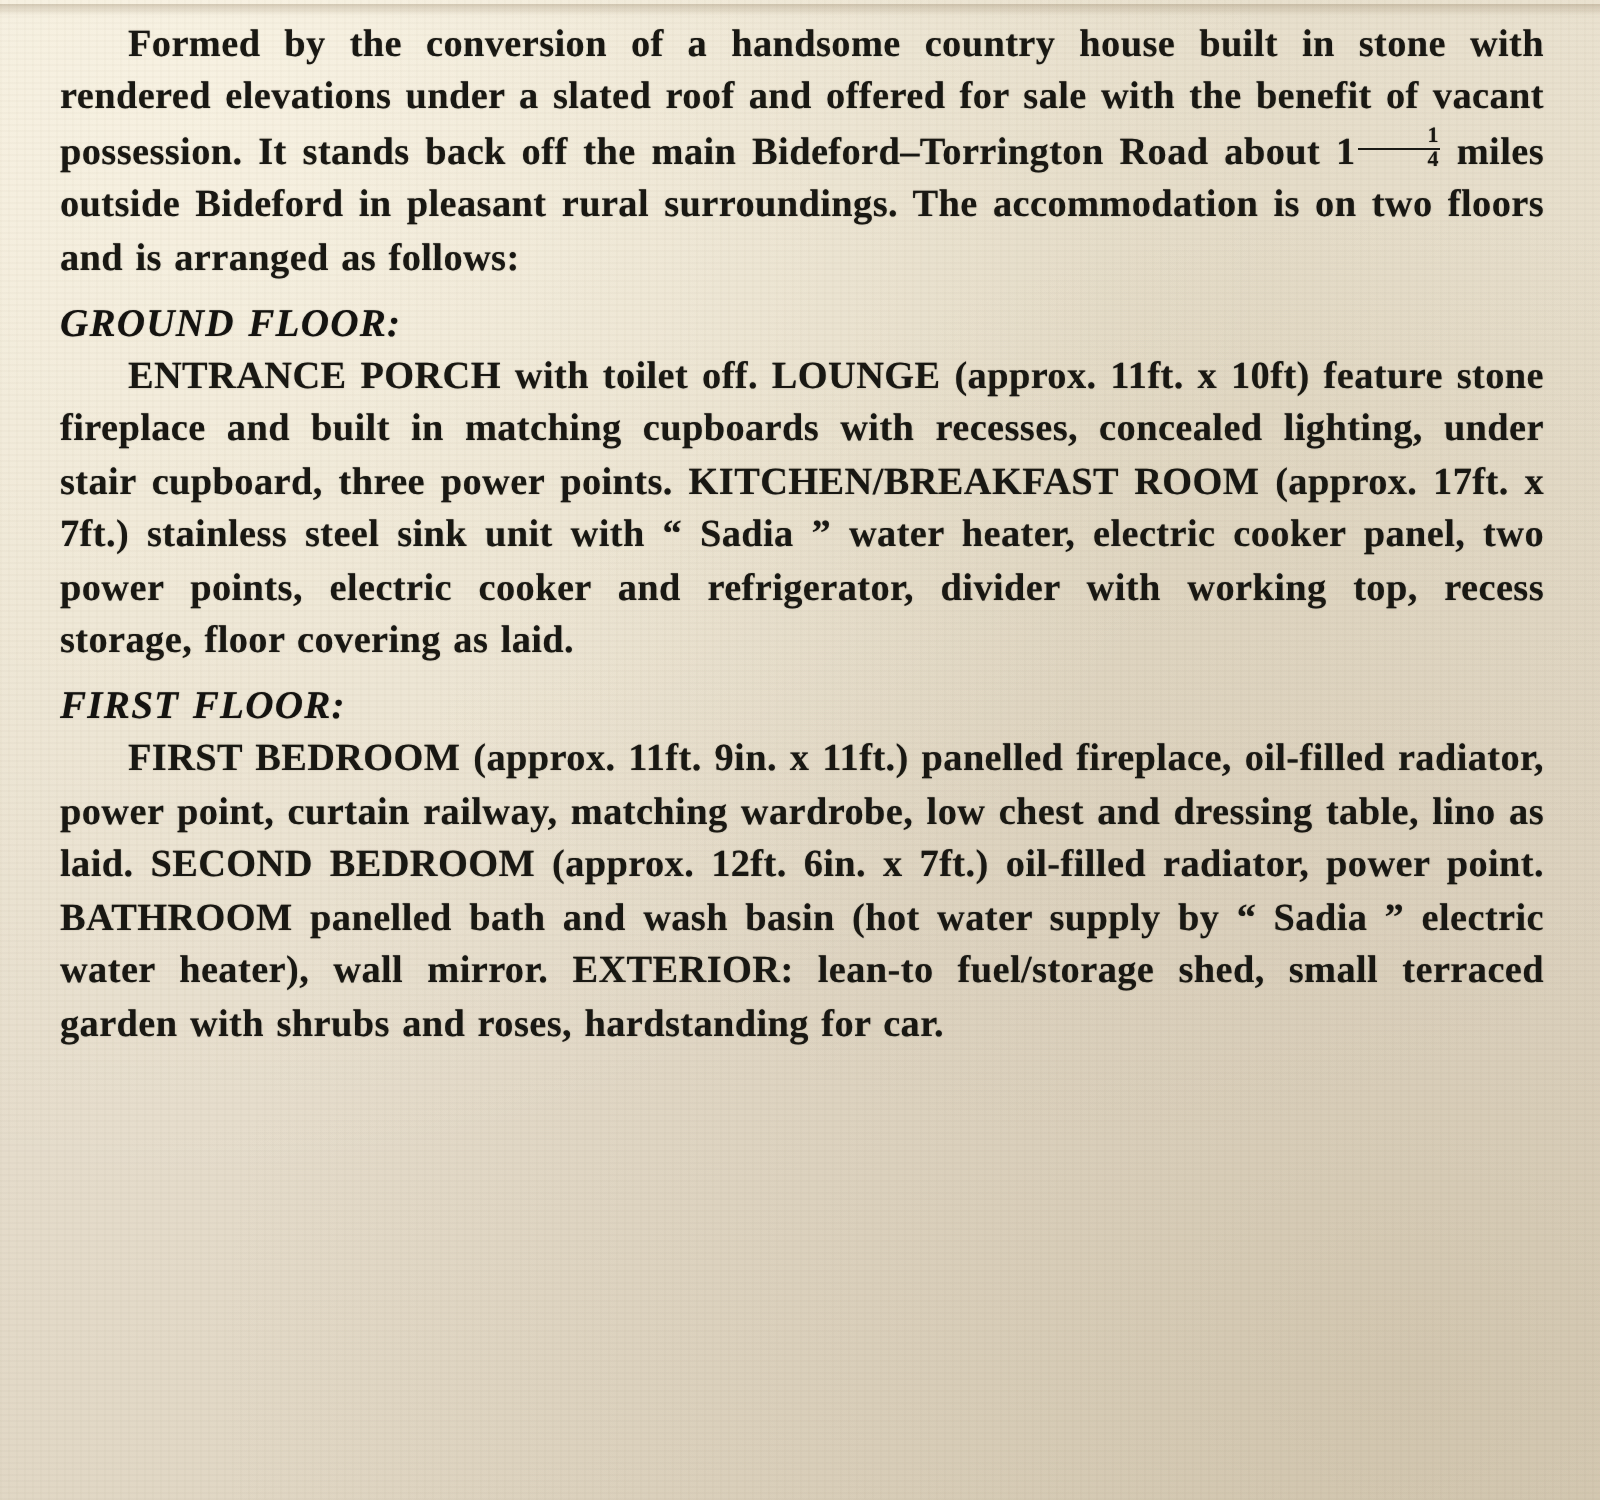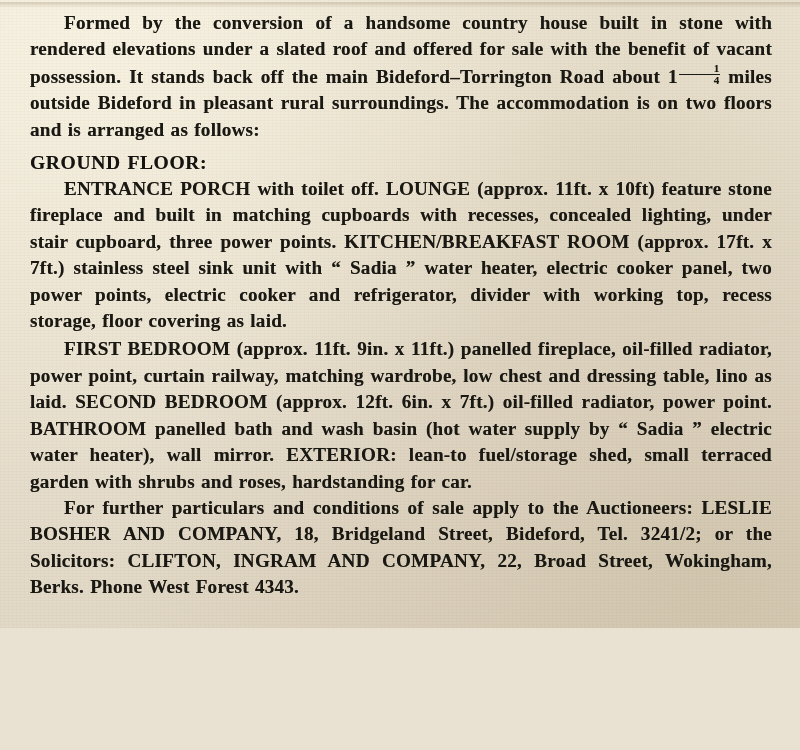--- a/index.html
+++ b/index.html
@@ -10,21 +10,21 @@
     width: 800px;
     height: 750px;
     background: #e9e2d2;
     font-family: "Liberation Serif", serif;
     overflow: hidden;
   }
   
   #paper {
     position: relative;
     width: 800px;
-    height: 628px;
+    height: 750px;
     background:
       radial-gradient(ellipse at 12% 6%, rgba(255,250,235,0.55), rgba(255,250,235,0) 55%),
       radial-gradient(ellipse at 88% 92%, rgba(160,140,105,0.22), rgba(160,140,105,0) 60%),
       radial-gradient(ellipse at 70% 20%, rgba(190,175,140,0.18), rgba(190,175,140,0) 50%),
       linear-gradient(170deg, #efe8d8 0%, #e9e1cf 35%, #e5dccb 65%, #ded4c0 100%);
     box-sizing: border-box;
     padding: 10px 28px 0 30px;
   }
   
   #paper::before {
@@ -63,20 +63,21 @@
     word-spacing: 1.2px;
     color: #191813;
     font-weight: 600;
     text-shadow: 0 0 0.6px rgba(40,35,25,0.55);
   }
   p.indent { text-indent: 34px; }
   .heading {
     margin: 4px 0 0 0;
     font-size: 19.6px;
     line-height: 27px;
+    font-style: italic;
     font-weight: 700;
     letter-spacing: 0.6px;
     color: #141310;
     text-align: left;
   }
   .frac {
     display: inline-block;
     font-size: 11px;
     line-height: 1;
     vertical-align: -1px;
@@ -98,20 +99,20 @@
     <p class="indent"><span>Formed by the conversion of a handsome country house built in stone with rendered elevations under a slated roof and offered for sale with the benefit of vacant possession. It stands back off the main Bideford–Torrington Road about 1</span><span class="frac"><span class="num">1</span><span class="den">4</span></span><span> miles outside Bideford in pleasant rural surroundings. The accommodation is on two floors and is arranged as follows:</span></p>
 
     <div class="spacer-xs"></div>
 
     <p class="heading">GROUND FLOOR:</p>
 
     <p class="indent">ENTRANCE PORCH with toilet off. LOUNGE (approx. 11ft. x 10ft) feature stone fireplace and built in matching cupboards with recesses, concealed lighting, under stair cupboard, three power points. KITCHEN/BREAKFAST ROOM (approx. 17ft. x 7ft.) stainless steel sink unit with “ Sadia ” water heater, electric cooker panel, two power points, electric cooker and refrigerator, divider with working top, recess storage, floor covering as laid.</p>
 
     <div class="spacer-xs"></div>
 
+    <p class="heading">FIRST FLOOR:</p>
 
     <p class="indent">FIRST BEDROOM (approx. 11ft. 9in. x 11ft.) panelled fireplace, oil-filled radiator, power point, curtain railway, matching wardrobe, low chest and dressing table, lino as laid. SECOND BEDROOM (approx. 12ft. 6in. x 7ft.) oil-filled radiator, power point. BATHROOM panelled bath and wash basin (hot water supply by “ Sadia ” electric water heater), wall mirror. EXTERIOR: lean-to fuel/storage shed, small terraced garden with shrubs and roses, hardstanding for car.</p>
 
 
-    <p class="indent">For further particulars and conditions of sale apply to the Auctioneers: LESLIE BOSHER AND COMPANY, 18, Bridgeland Street, Bideford, Tel. 3241/2; or the Solicitors: CLIFTON, INGRAM AND COMPANY, 22, Broad Street, Wokingham, Berks. Phone West Forest 4343.</p>
 
   </div>
 </div>
 
 </body></html>

